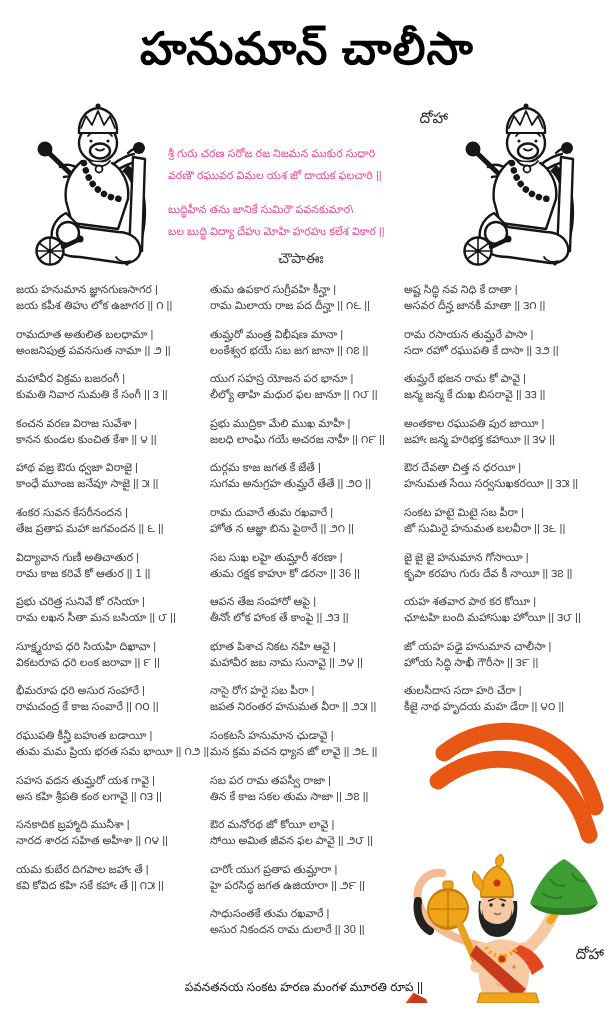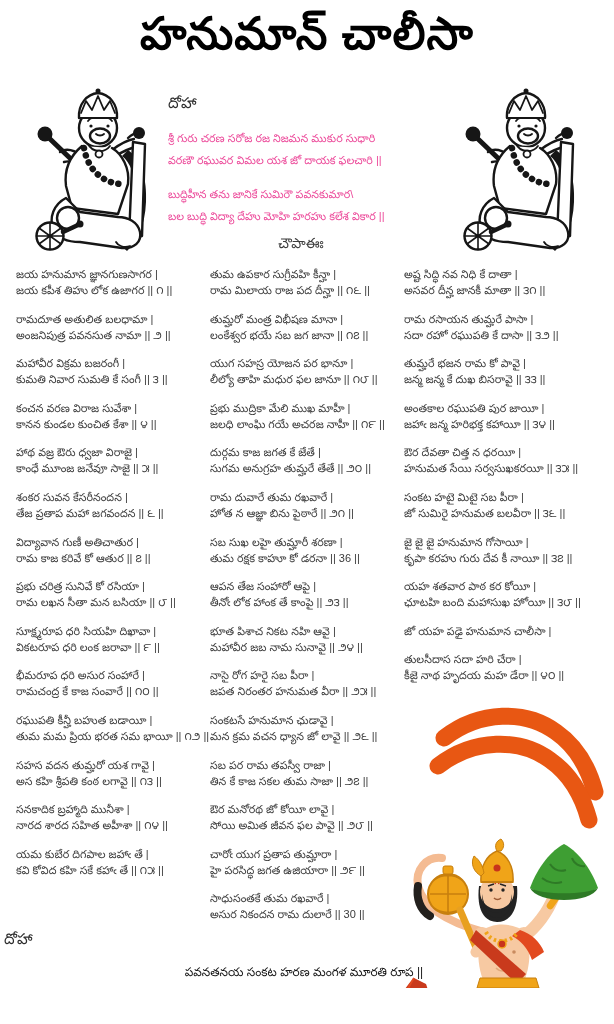--- a/index.html
+++ b/index.html
@@ -1,25 +1,25 @@
 <!DOCTYPE html>
 <html><head>
 <meta charset="utf-8">
 <style>
   html,body{margin:0;padding:0;background:#ffffff;}
   .page{
-    position:relative;width:614px;height:988px;margin:0 auto;background:#fff;
+    position:relative;width:614px;height:988px;margin:15px auto;background:#fff;
     overflow:hidden;font-family:"Liberation Sans","DejaVu Sans",sans-serif;color:#1c1c1c;
   }
   .title{
     position:absolute;top:8px;left:0;right:0;text-align:center;
     font-size:45px;font-weight:700;color:#000;letter-spacing:1px;
   }
   .doha-top{position:absolute;left:168px;top:94px;width:280px;}
-  .sec-heading{text-align:left;font-size:15px;color:#2c2c2c;}
+  .sec-heading{text-align:right;font-size:15px;color:#2c2c2c;}
   .doha-top .stanza{margin-top:12px;font-size:11px;line-height:22px;color:#ec4899;}
   .chaupai-heading{position:absolute;left:0;right:12px;top:236px;text-align:center;font-size:14px;color:#3c3c3c;font-family:Liberation Serif, serif;}
   .columns{
     position:absolute;left:16px;top:266px;width:582px;
     display:grid;grid-template-columns:194px 194px 194px;z-index:2;
   }
   .verse{margin-bottom:12.6px;text-align:left;font-size:11px;line-height:16px;color:#3a3a3a;}
   .doha-bottom{position:absolute;left:4px;top:930px;width:600px;text-align:center;z-index:3;}
   .doha-bottom .dline{font-size:12px;line-height:25px;color:#161616;}
   .doha-bottom .sec-heading{margin-bottom:9px;}
@@ -119,21 +119,21 @@
         <div class="verse">
           <div>హాథ వజ్ర ఔరు ధ్వజా విరాజై |</div>
           <div>కాంధే మూంజ జనేవూ సాజై || ౫ ||</div>
         </div>
         <div class="verse">
           <div>శంకర సువన కేసరీనందన |</div>
           <div>తేజ ప్రతాప మహా జగవందన || ౬ ||</div>
         </div>
         <div class="verse">
           <div>విద్యావాన గుణీ అతిచాతుర |</div>
-          <div>రామ కాజ కరివే కో ఆతుర || ౭ ||</div>
+          <div>రామ కాజ కరివే కో ఆతుర || 1 ||</div>
         </div>
         <div class="verse">
           <div>ప్రభు చరిత్ర సునివే కో రసియా |</div>
           <div>రామ లఖన సీతా మన బసియా || ౮ ||</div>
         </div>
         <div class="verse">
           <div>సూక్ష్మరూప ధరి సియహి దిఖావా |</div>
           <div>వికటరూప ధరి లంక జరావా || ౯ ||</div>
         </div>
         <div class="verse">
@@ -249,20 +249,21 @@
         <div class="verse">
           <div>జై జై జై హనుమాన గోసాయీ |</div>
           <div>కృపా కరహు గురు దేవ కీ నాయీ || ౩౭ ||</div>
         </div>
         <div class="verse">
           <div>యహ శతవార పాఠ కర కోయీ |</div>
           <div>ఛూటహి బంది మహాసుఖ హోయీ || ౩౮ ||</div>
         </div>
         <div class="verse">
           <div>జో యహ పఢై హనుమాన చాలీసా |</div>
+          <div>హోయ సిద్ధి సాఖీ గౌరీసా || ౩౯ ||</div>
         </div>
         <div class="verse">
           <div>తులసీదాస సదా హరి చేరా |</div>
           <div>కీజై నాథ హృదయ మహ డేరా || ౪౦ ||</div>
         </div>
       </div>
   </div>
 
   <svg class="art art-flag" viewBox="0 0 184 138">
     <path d="M16,38 C52,10 98,10 128,32 C148,46 160,66 167,92" stroke="#E85713" stroke-width="17" fill="none" stroke-linecap="round"></path>

